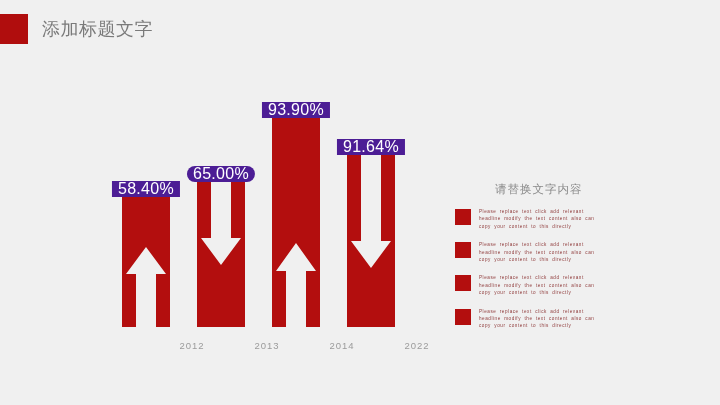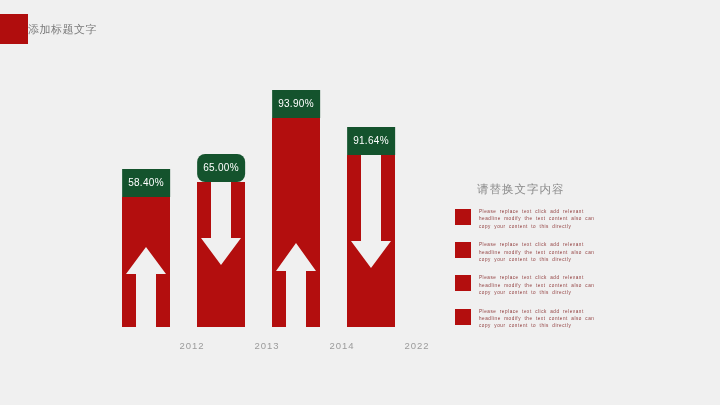--- a/index.html
+++ b/index.html
@@ -23,21 +23,22 @@
     height: 30px;
     display: flex;
     align-items: center;
   }
   #title-accent {
     width: 28px;
     height: 30px;
     background: #b00d0d;
   }
   #title-text {
-    font-size: 11px;
+    margin-left: 14px;
+    font-size: 18px;
     color: #7a7a7a;
     letter-spacing: 0.5px;
     white-space: nowrap;
     text-align: center;
   }
 
   
   #chart-area {
     position: absolute;
     left: 110px;
@@ -54,26 +55,26 @@
     position: absolute;
     bottom: 0;
     left: 0;
     width: 48px;
     background: #b30e0e;
   }
   .bar-label {
     position: absolute;
     left: 50%;
     transform: translateX(-50%);
-    background: #14532d;
+    background: #4c1d95;
     color: #ffffff;
-    font-size: 10px;
+    font-size: 16px;
     line-height: 16px;
     height: 16px;
-    padding: 6px 6px;
+    padding: 0 6px;
     white-space: nowrap;
     letter-spacing: 0.3px;
   }
   .axis-label {
     position: absolute;
     bottom: -24px;
     left: 50%;
     transform: translateX(-50%);
     font-size: 9.5px;
     color: #9b9b9b;
@@ -94,21 +95,21 @@
   #text-column {
     position: absolute;
     left: 455px;
     top: 182px;
     width: 200px;
   }
   #text-heading {
     font-size: 11.5px;
     color: #8a8a8a;
     letter-spacing: 1px;
-    margin-left: 22px;
+    margin-left: 40px;
     margin-bottom: 11px;
     white-space: nowrap;
   }
   .text-item {
     display: flex;
     align-items: flex-start;
     margin-bottom: 11px;
   }
   .bullet-square {
     width: 16px;

